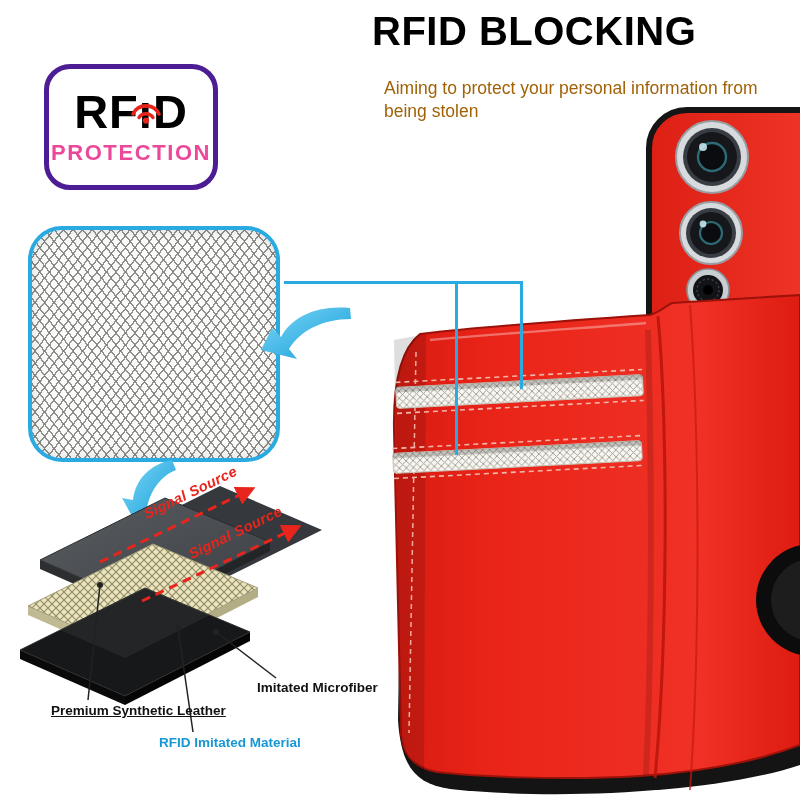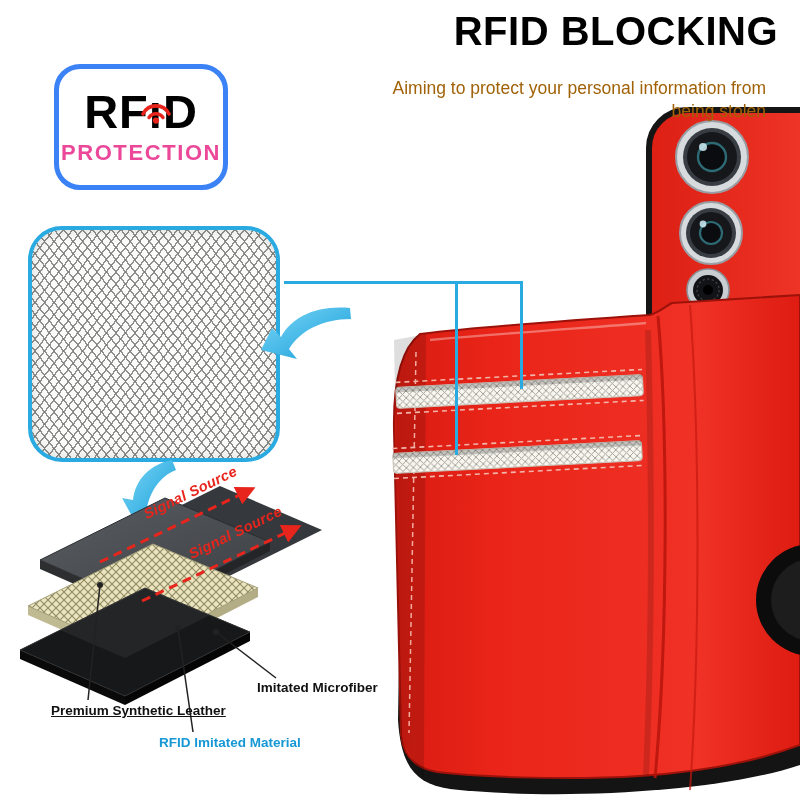--- a/index.html
+++ b/index.html
@@ -6,26 +6,26 @@
     --accent-blue:#29abe2;
     --case-red:#e42318;
     --signal-red:#e8251c;
     --label-blue:#1798d5;
   }
   *{box-sizing:border-box;}
   body{margin:0;background:#ffffff;font-family:"Liberation Sans",sans-serif;}
   .canvas{position:relative;width:800px;height:800px;background:#fff;overflow:hidden;}
 
   
-  .header{position:absolute;left:372px;top:10px;width:406px;text-align:right;z-index:3;}
+  .header{position:absolute;left:372px;top:10px;width:406px;text-align:left;z-index:3;}
   .title{font-size:40px;font-weight:800;color:#000;margin:0;line-height:1.05;letter-spacing:.5px;}
   .subtitle{font-size:17.5px;color:#a16207;margin:25px auto 0;width:382px;line-height:1.32;}
 
   
-  .badge{position:absolute;left:54px;top:64px;width:174px;height:126px;border:5px solid #3b82f6;
+  .badge{position:absolute;left:44px;top:64px;width:174px;height:126px;border:5px solid #4c1d95;
          border-radius:26px;display:flex;flex-direction:column;align-items:center;justify-content:center;z-index:3;background:#fff;}
   .badge-word{font-size:47px;font-weight:700;color:#000;line-height:1;letter-spacing:1px;}
   .badge-word .i-wrap{position:relative;display:inline-block;}
   .badge-word .wifi{position:absolute;top:-4px;left:50%;transform:translateX(-50%);}
   .badge-sub{font-size:22px;font-weight:700;color:#ec4899;letter-spacing:1.6px;margin-top:5px;}
 
   
   .mesh-swatch{position:absolute;left:28px;top:226px;width:252px;height:236px;z-index:1;
     border:4px solid var(--accent-blue);border-radius:34px;background-color:#fbfbfa;
     background-image:

